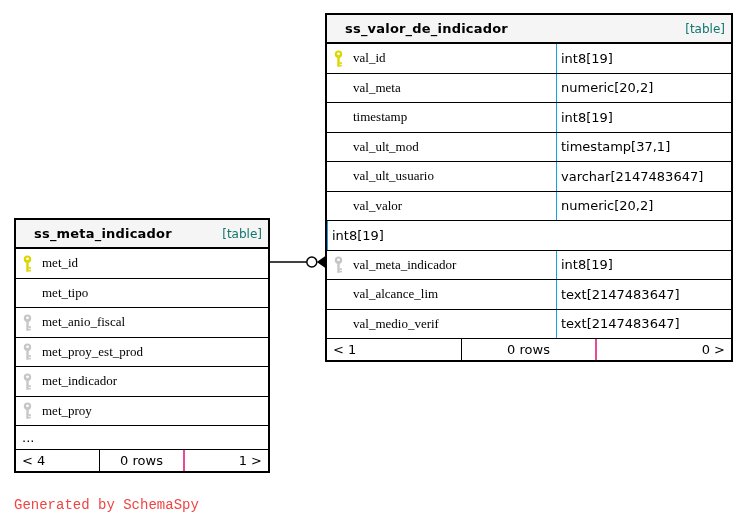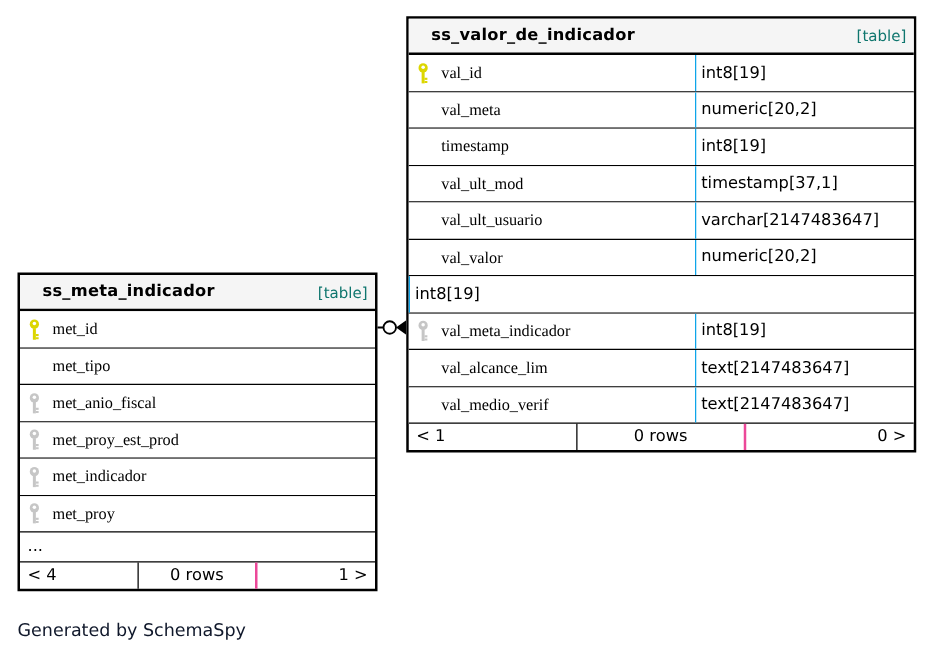--- a/index.html
+++ b/index.html
@@ -11,21 +11,21 @@
     overflow: hidden;
   }
   .canvas { position: absolute; inset: 0; }
 
   .table-node {
     position: absolute;
     background: #ffffff;
     border: 2px solid #000000;
     box-sizing: border-box;
   }
-  .table-left  { left: 14px;  top: 218px; width: 288px; }
+  .table-left  { left: 14px;  top: 218px; width: 256px; }
   .table-right { left: 325px; top: 13px;  width: 408px; }
 
   .tn-header {
     display: flex;
     justify-content: space-between;
     align-items: center;
     background: var(--header-bg, #f5f5f5);
     border-bottom: 2px solid #000;
     box-sizing: border-box;
     height: 29px;
@@ -105,21 +105,22 @@
     position: absolute;
     left: 0; top: 0;
     pointer-events: none;
   }
 
   .footer-note {
     position: absolute;
     left: 14px;
     top: 497px;
     font-size: 14px;
-    color: #0f172a;
+    color: #ef4444;
+    font-family: Liberation Mono, monospace;
   }
 </style>
 </head>
 <body>
 
 <div class="canvas">
 
   <svg class="connector" width="751" height="527" viewBox="0 0 751 527">
     <line x1="260" y1="262" x2="306.5" y2="262" stroke="#000" stroke-width="1.5"></line>
     <circle cx="311.8" cy="262" r="5" fill="#fff" stroke="#000" stroke-width="1.5"></circle>

